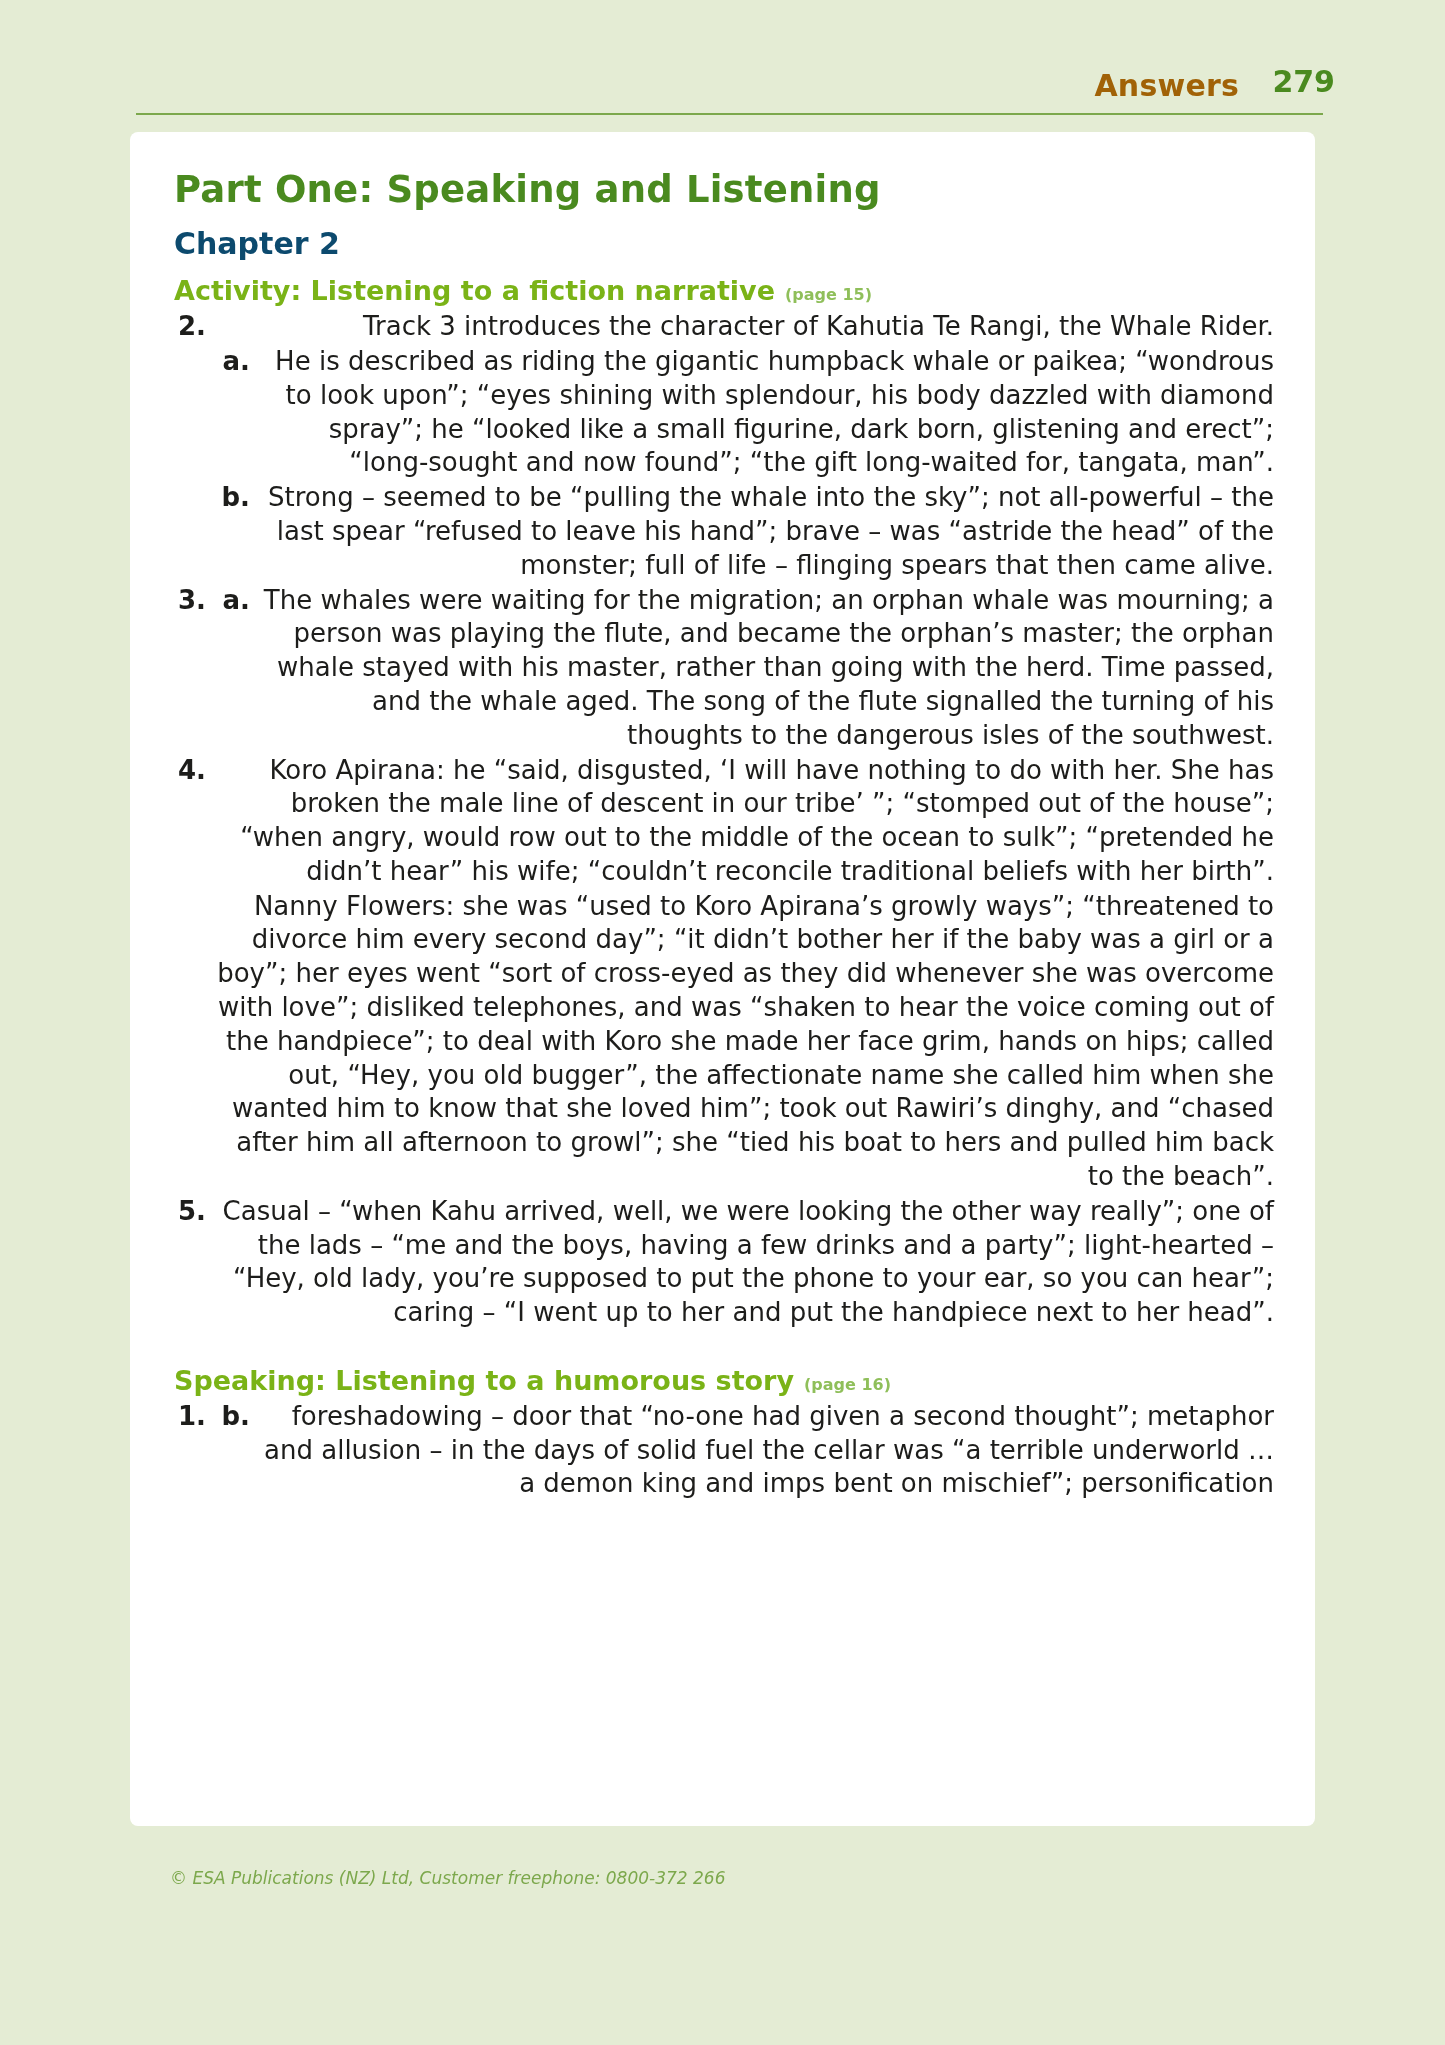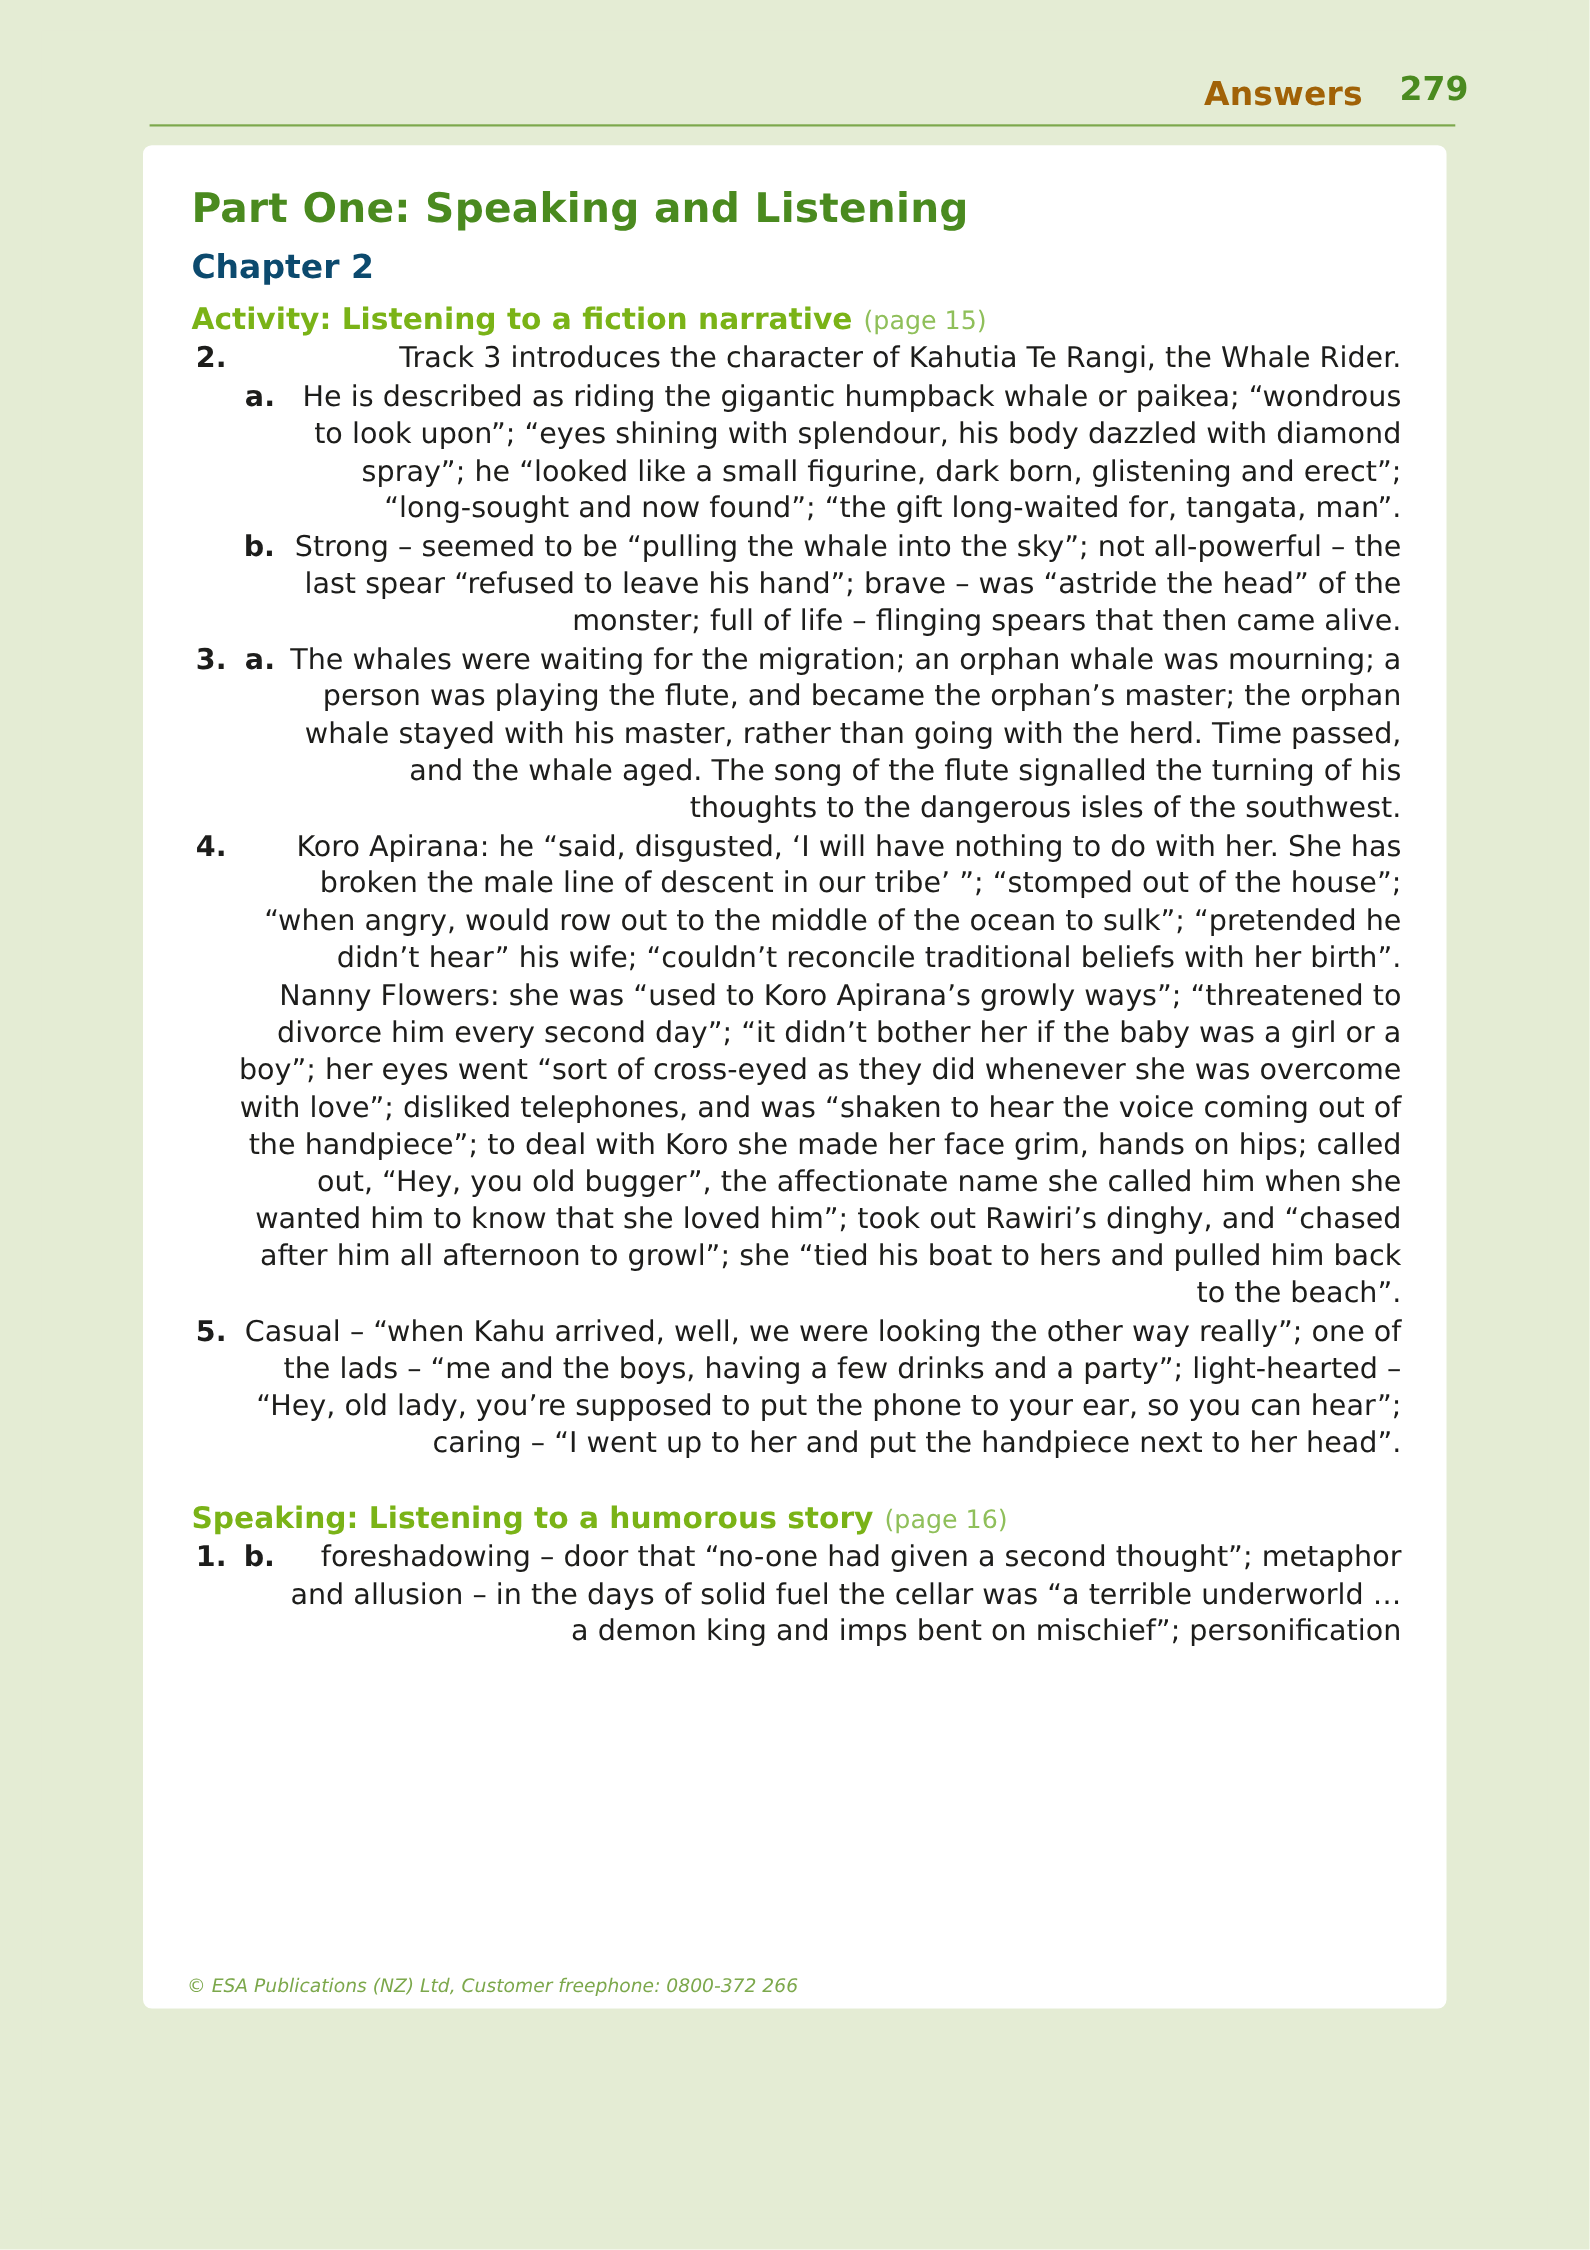--- a/index.html
+++ b/index.html
@@ -94,22 +94,22 @@
     line-height: 1.2;
   }
   .activity-head {
     margin: 12px 0 2px 0;
     font-size: 27px;
     font-weight: bold;
     color: #7ab317;
     line-height: 1.25;
   }
   .activity-head .page-ref {
-    font-weight: normal;
-    font-size: 23px;
+    font-weight: bold;
+    font-size: 16px;
     color: #8fbf5a;
     margin-left: 10px;
   }
   .activity-head-2 {
     margin-top: 34px;
   }
   ol.answers {
     list-style: none;
     margin: 0;
     padding: 0;
@@ -146,21 +146,21 @@
     font-size: 26px;
     color: #1d1d1b;
     line-height: 1.30;
     text-align: right;
   }
   .indent-1 { margin-left: 42px; }
   .para-gap { margin-top: 0px; }
   .footer {
     position: absolute;
     left: 132px;
-    top: 1768px;
+    top: 1840px;
     font-size: 17px;
     font-style: italic;
     color: #7ca84c;
   }
 </style>
 </head>
 <body>
 
 <div class="page">
   <div class="page-inner">

